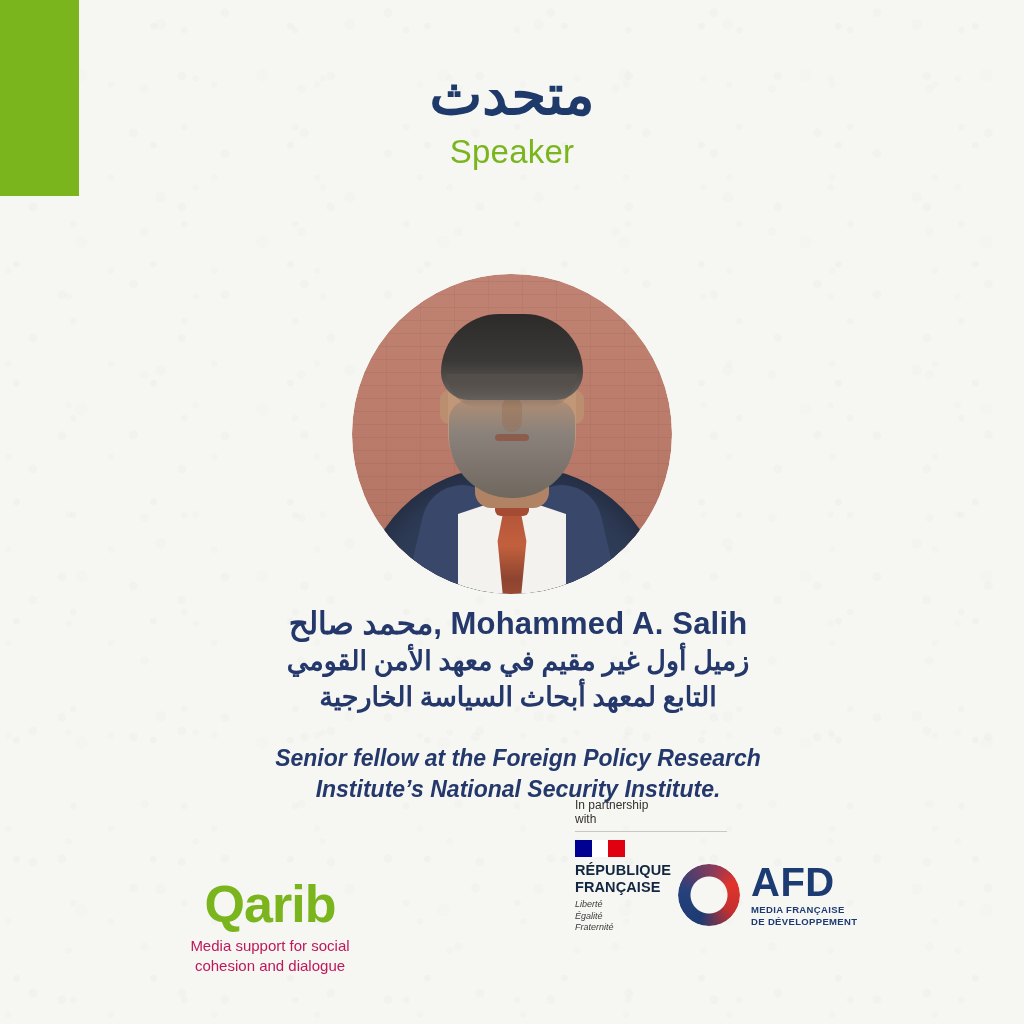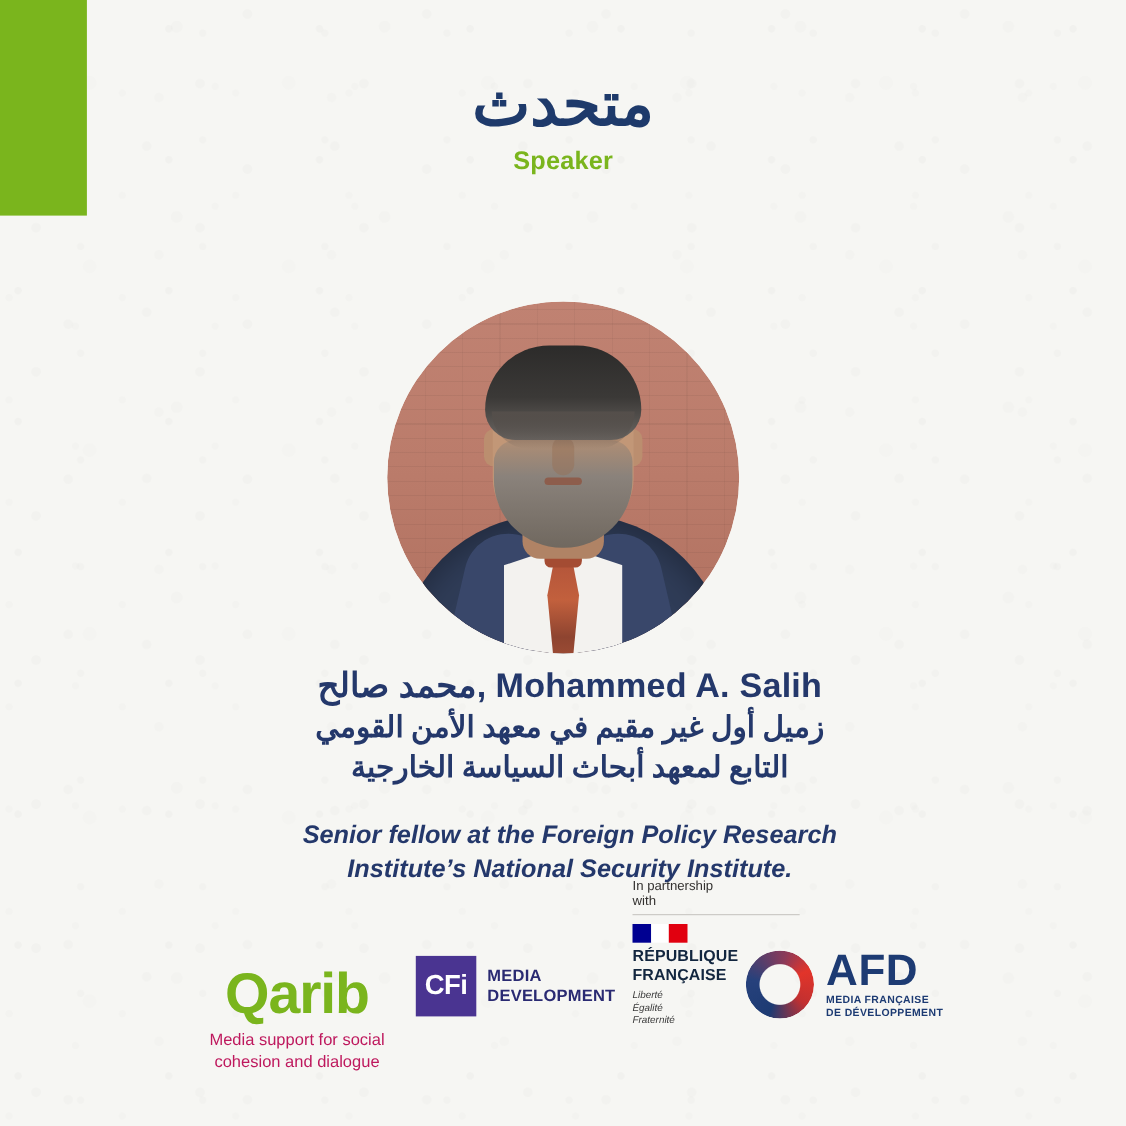--- a/index.html
+++ b/index.html
@@ -58,22 +58,22 @@
   .title-ar {
     font-size: 56px;
     font-weight: 700;
     color: #1e3a6b;
     line-height: 1.05;
     direction: rtl;
     letter-spacing: .5px;
   }
   .title-en {
     margin-top: 8px;
-    font-size: 23px;
-    font-weight: 700;
+    font-size: 33px;
+    font-weight: 400;
     color: #7ab51d;
     letter-spacing: .2px;
   }
 
   
   .portrait-wrap {
     position: absolute;
     left: 352px;
     top: 274px;
     width: 320px;
@@ -470,29 +470,20 @@
   <div class="footer">
 
     <div class="qarib">
       <div class="qarib-word">Qarib</div>
       <div class="qarib-tag">
         <div>Media support for social</div>
         <div>cohesion and dialogue</div>
       </div>
     </div>
 
-    <div class="cfi">
-      <div class="cfi-mark">
-        <span>CFi</span>
-      </div>
-      <div class="cfi-text">
-        <div>MEDIA</div>
-        <div>DEVELOPMENT</div>
-      </div>
-    </div>
 
     <div class="partner">
       <div class="partner-label">
         <div>In partnership</div>
         <div>with</div>
       </div>
       <div class="partner-rule"></div>
       <div class="rf-flag">
         <i class="b"></i>
         <i class="w"></i>

